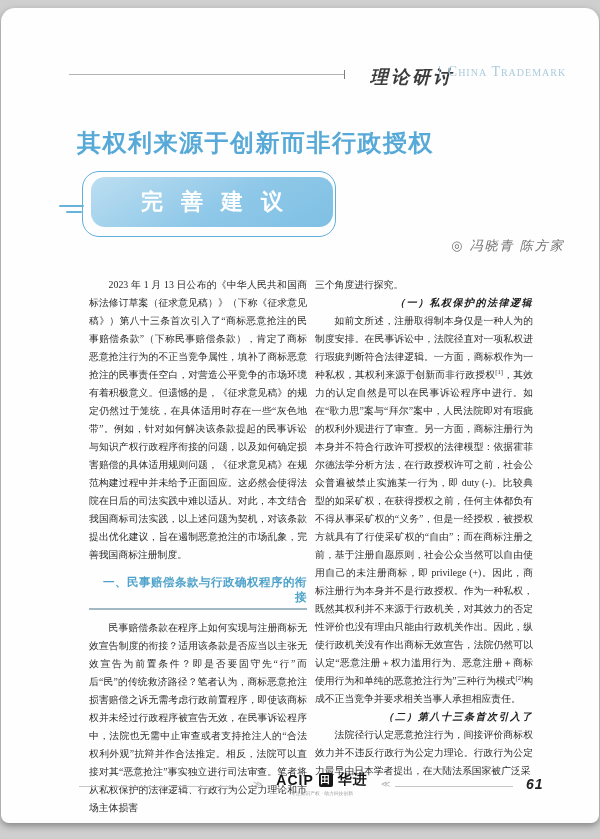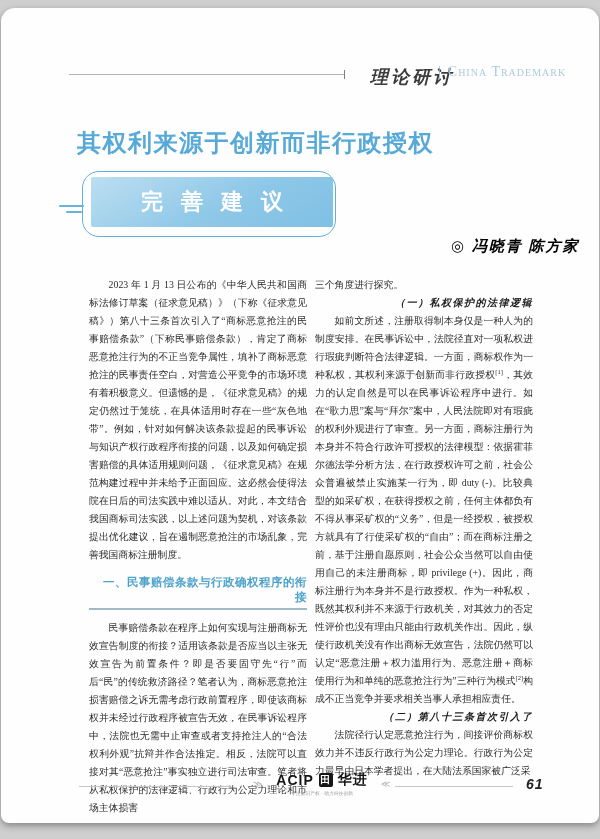--- a/index.html
+++ b/index.html
@@ -29,34 +29,34 @@
     position:absolute;top:119px;left:76px;width:490px;
     font-size:24px;line-height:32px;font-weight:bold;color:#57a9d7;
     letter-spacing:1.5px;
   }
   .badge-wrap{position:absolute;top:169px;left:90px;width:242px;height:50px;}
   .badge-outline{
     position:absolute;left:-9px;top:-6px;right:-3px;bottom:-10px;
     border:1.5px solid #5fb0dc;border-radius:17px;
   }
   .badge-fill{
-    position:absolute;left:0;top:0;right:0;bottom:0;border-radius:2px;
+    position:absolute;left:0;top:0;right:0;bottom:0;border-radius:14px;
     background:linear-gradient(150deg,#bcdef1 0%,#8fc8e8 55%,#7fc0e4 100%);
     display:flex;align-items:center;justify-content:center;
   }
   .badge-text{
     font-size:22px;font-weight:bold;color:#ffffff;
     letter-spacing:18px;padding-left:18px;
   }
   .speed-line-1{position:absolute;left:-32px;top:28px;width:25px;height:2px;background:#68b3dc;border-radius:1px;}
   .speed-line-2{position:absolute;left:-25px;top:34px;width:16px;height:2px;background:#68b3dc;border-radius:1px;}
   
   .byline{
     position:absolute;top:229px;left:450px;white-space:nowrap;
-    font-style:italic;font-size:15px;color:#000000;letter-spacing:2px;font-weight:bold;
+    font-style:italic;font-size:13px;color:#737373;letter-spacing:2px;
   }
   
   .columns{position:absolute;top:268px;left:88px;width:452px;display:flex;gap:8px;}
   .col{width:218px;}
   .p{
     margin:0;font-size:9.8px;line-height:18px;text-align:justify;
     color:#2b2b2b;text-justify:inter-ideograph;
   }
   .indent{text-indent:2em;}
   .sec-heading{

